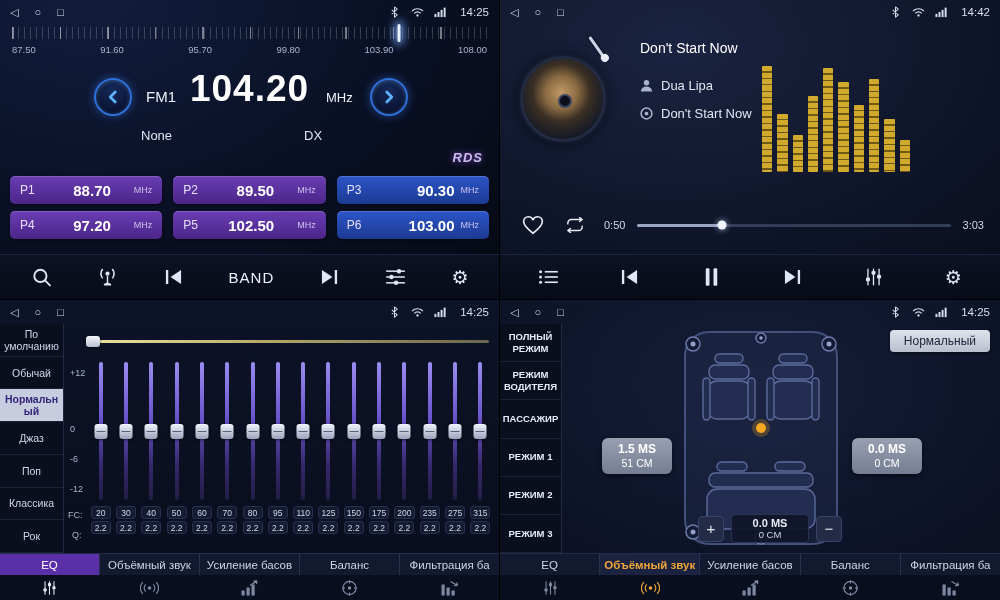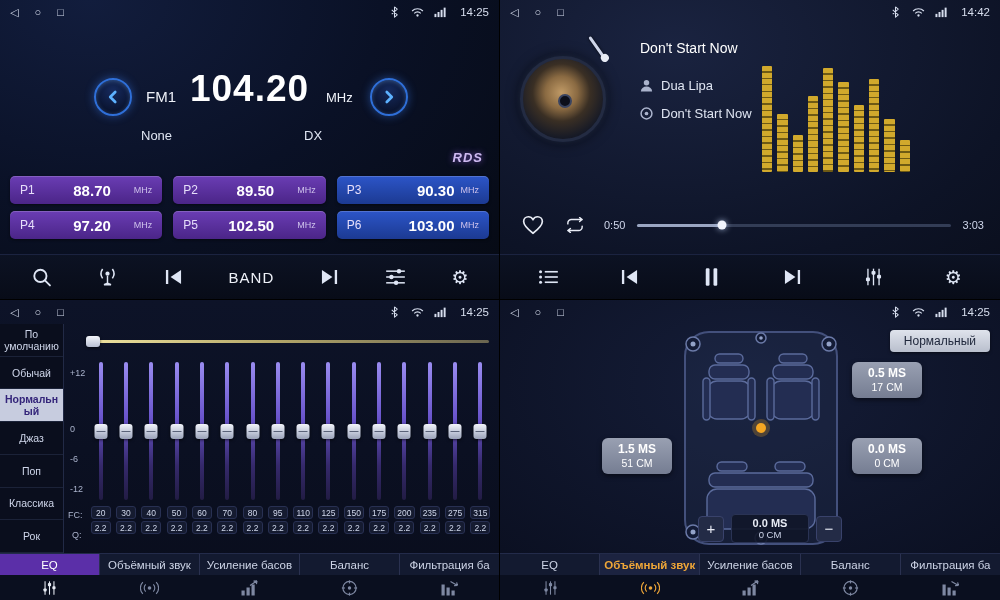--- a/index.html
+++ b/index.html
@@ -272,20 +272,32 @@
         <svg class="ic12">
             <use href="#i-wifi"></use>
           </svg>
         <svg class="ic12">
             <use href="#i-sig"></use>
           </svg>
         <span class="time">14:25</span>
       </div>
     </div>
 
+    <div class="ruler">
+      <div class="ticks"></div>
+      <div class="pointer" style="left: 81.5%;"></div>
+      <div class="scale-labels">
+        <span>87.50</span>
+        <span>91.60</span>
+        <span>95.70</span>
+        <span>99.80</span>
+        <span>103.90</span>
+        <span>108.00</span>
+      </div>
+    </div>
 
     <div class="freq-row">
       <div class="circle-btn left">
         <svg>
             <use href="#i-chevl"></use>
           </svg>
       </div>
       <span class="band-label">FM1</span>
       <div class="freq-big">104.20</div>
       <span class="unit-label">MHz</span>
@@ -663,20 +675,28 @@
         <svg class="ic12">
             <use href="#i-wifi"></use>
           </svg>
         <svg class="ic12">
             <use href="#i-sig"></use>
           </svg>
         <span class="time">14:25</span>
       </div>
     </div>
 
+    <div class="sur-sidebar" id="surround-modes">
+        <div class="smode">ПОЛНЫЙ РЕЖИМ</div>
+        <div class="smode">РЕЖИМ ВОДИТЕЛЯ</div>
+        <div class="smode">ПАССАЖИР</div>
+        <div class="smode">РЕЖИМ 1</div>
+        <div class="smode">РЕЖИМ 2</div>
+        <div class="smode">РЕЖИМ 3</div>
+      </div>
 
     <div class="preset-pill">Нормальный</div>
 
     <div class="car-wrap">
       <svg viewBox="0 0 180 220" width="186" height="220">
         <rect class="cabin" x="14" y="4" width="152" height="212" rx="24"></rect>
 
         <rect class="seat" x="44" y="26" width="28" height="9" rx="4.5"></rect>
         <rect class="seat" x="38" y="37" width="40" height="14" rx="6"></rect>
         <rect class="seat" x="36" y="53" width="44" height="38" rx="10"></rect>
@@ -717,24 +737,20 @@
         <g>
             <circle class="spk-ring" cx="90" cy="210" r="6"></circle>
             <circle class="spk-dot" cx="90" cy="210" r="2.2"></circle>
           </g>
 
         <circle cx="90" cy="100" r="9" fill="rgba(245,166,35,.25)"></circle>
         <circle cx="90" cy="100" r="5" fill="#f5a623"></circle>
       </svg>
     </div>
 
-    <div class="val-box" id="vb-fr">
-      <div class="vb-ms">0.5 MS</div>
-      <div class="vb-cm">17 CM</div>
-    </div>
     <div class="val-box" id="vb-rl">
       <div class="vb-ms">1.5 MS</div>
       <div class="vb-cm">51 CM</div>
     </div>
     <div class="val-box" id="vb-rr">
       <div class="vb-ms">0.0 MS</div>
       <div class="vb-cm">0 CM</div>
     </div>
 
     <div class="stepper">

